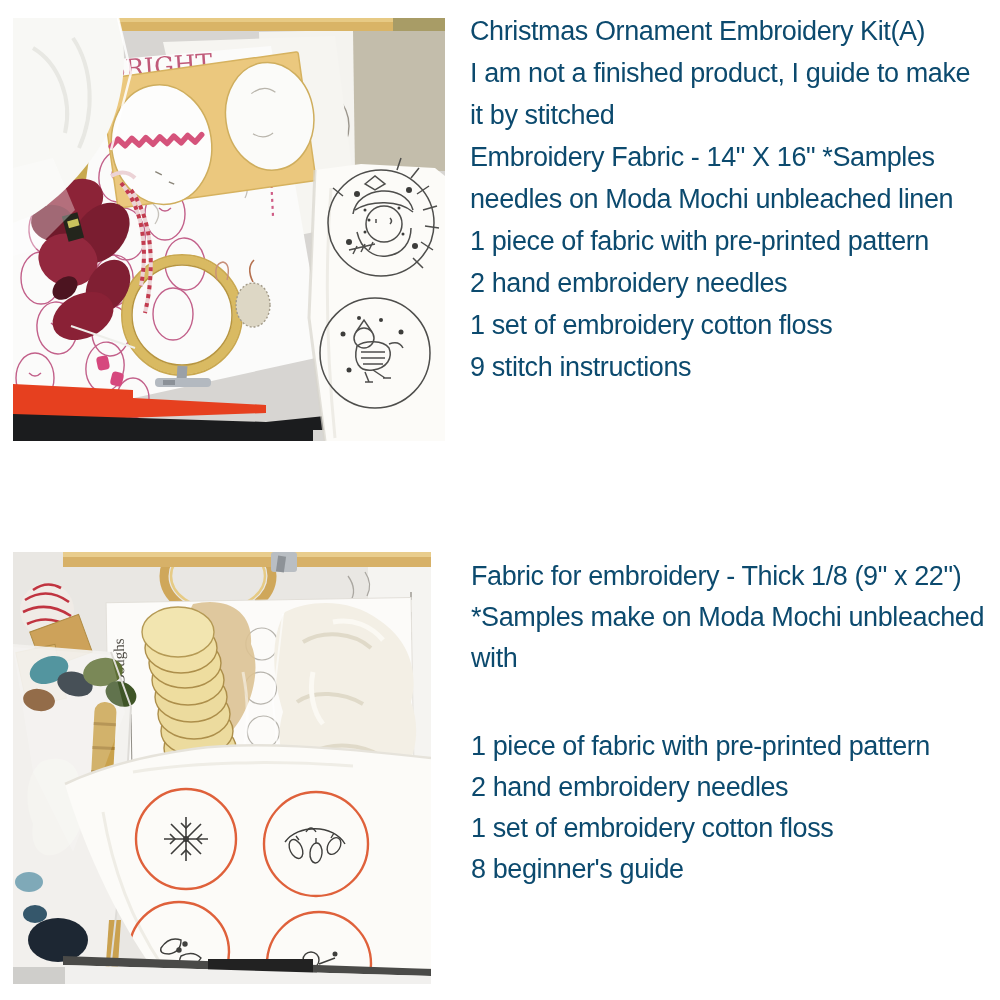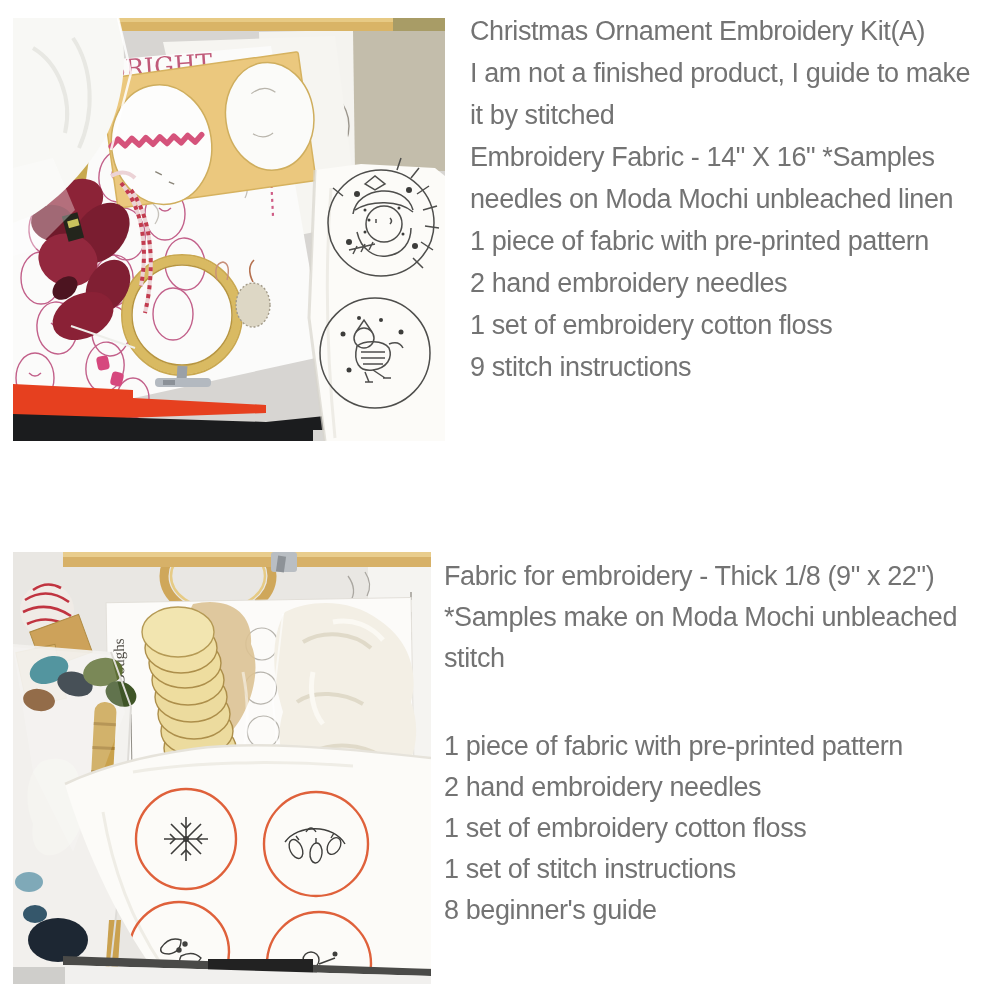--- a/index.html
+++ b/index.html
@@ -1,19 +1,19 @@
 <!DOCTYPE html>
 <html><head>
 <meta charset="utf-8">
 <style>
   html,body{margin:0;padding:0;background:#ffffff;}
   #page{position:relative;width:1000px;height:1000px;background:#ffffff;overflow:hidden;
         font-family:"Liberation Sans",sans-serif;}
   .photo{position:absolute;}
-  .tcol{position:absolute;color:#737373;font-size:27px;letter-spacing:-0.4px;}
+  .tcol{position:absolute;color:#0c4a6e;font-size:27px;letter-spacing:-0.4px;}
   .tcol .ln{white-space:nowrap;height:42px;line-height:42px;}
   .tcol2 .ln{height:41px;line-height:41px;}
   svg{display:block;}
 </style>
 </head>
 <body>
 
 <div id="page">
 
   <div class="photo" style="left:13px;top:18px;width:432px;height:423px;">
@@ -330,28 +330,27 @@
         </g>
       </g>
 
       <polygon points="50,404 418,417 418,424 50,413" fill="#4a4a48"></polygon>
       <rect x="195" y="407" width="105" height="14" fill="#222222"></rect>
       <polygon points="50,413 418,424 418,432 50,432" fill="#f1f0ee"></polygon>
       <rect x="0" y="415" width="52" height="17" fill="#cfcecb"></rect>
     </svg>
   </div>
 
-  <div class="tcol tcol2" style="left:444px;top:556px;">
+  <div class="tcol tcol2" style="left:471px;top:556px;">
     <div>
       <div class="ln">Fabric for embroidery - Thick 1/8 (9" x 22")</div>
       <div class="ln">*Samples make on Moda Mochi unbleached</div>
-      <div class="ln">stitch</div>
+      <div class="ln">with</div>
     </div>
     <div style="margin-top:47px;">
       <div class="ln">1 piece of fabric with pre-printed pattern</div>
       <div class="ln">2 hand embroidery needles</div>
       <div class="ln">1 set of embroidery cotton floss</div>
-      <div class="ln">1 set of stitch instructions</div>
       <div class="ln">8 beginner's guide</div>
     </div>
   </div>
 
 </div>
 
 </body></html>

